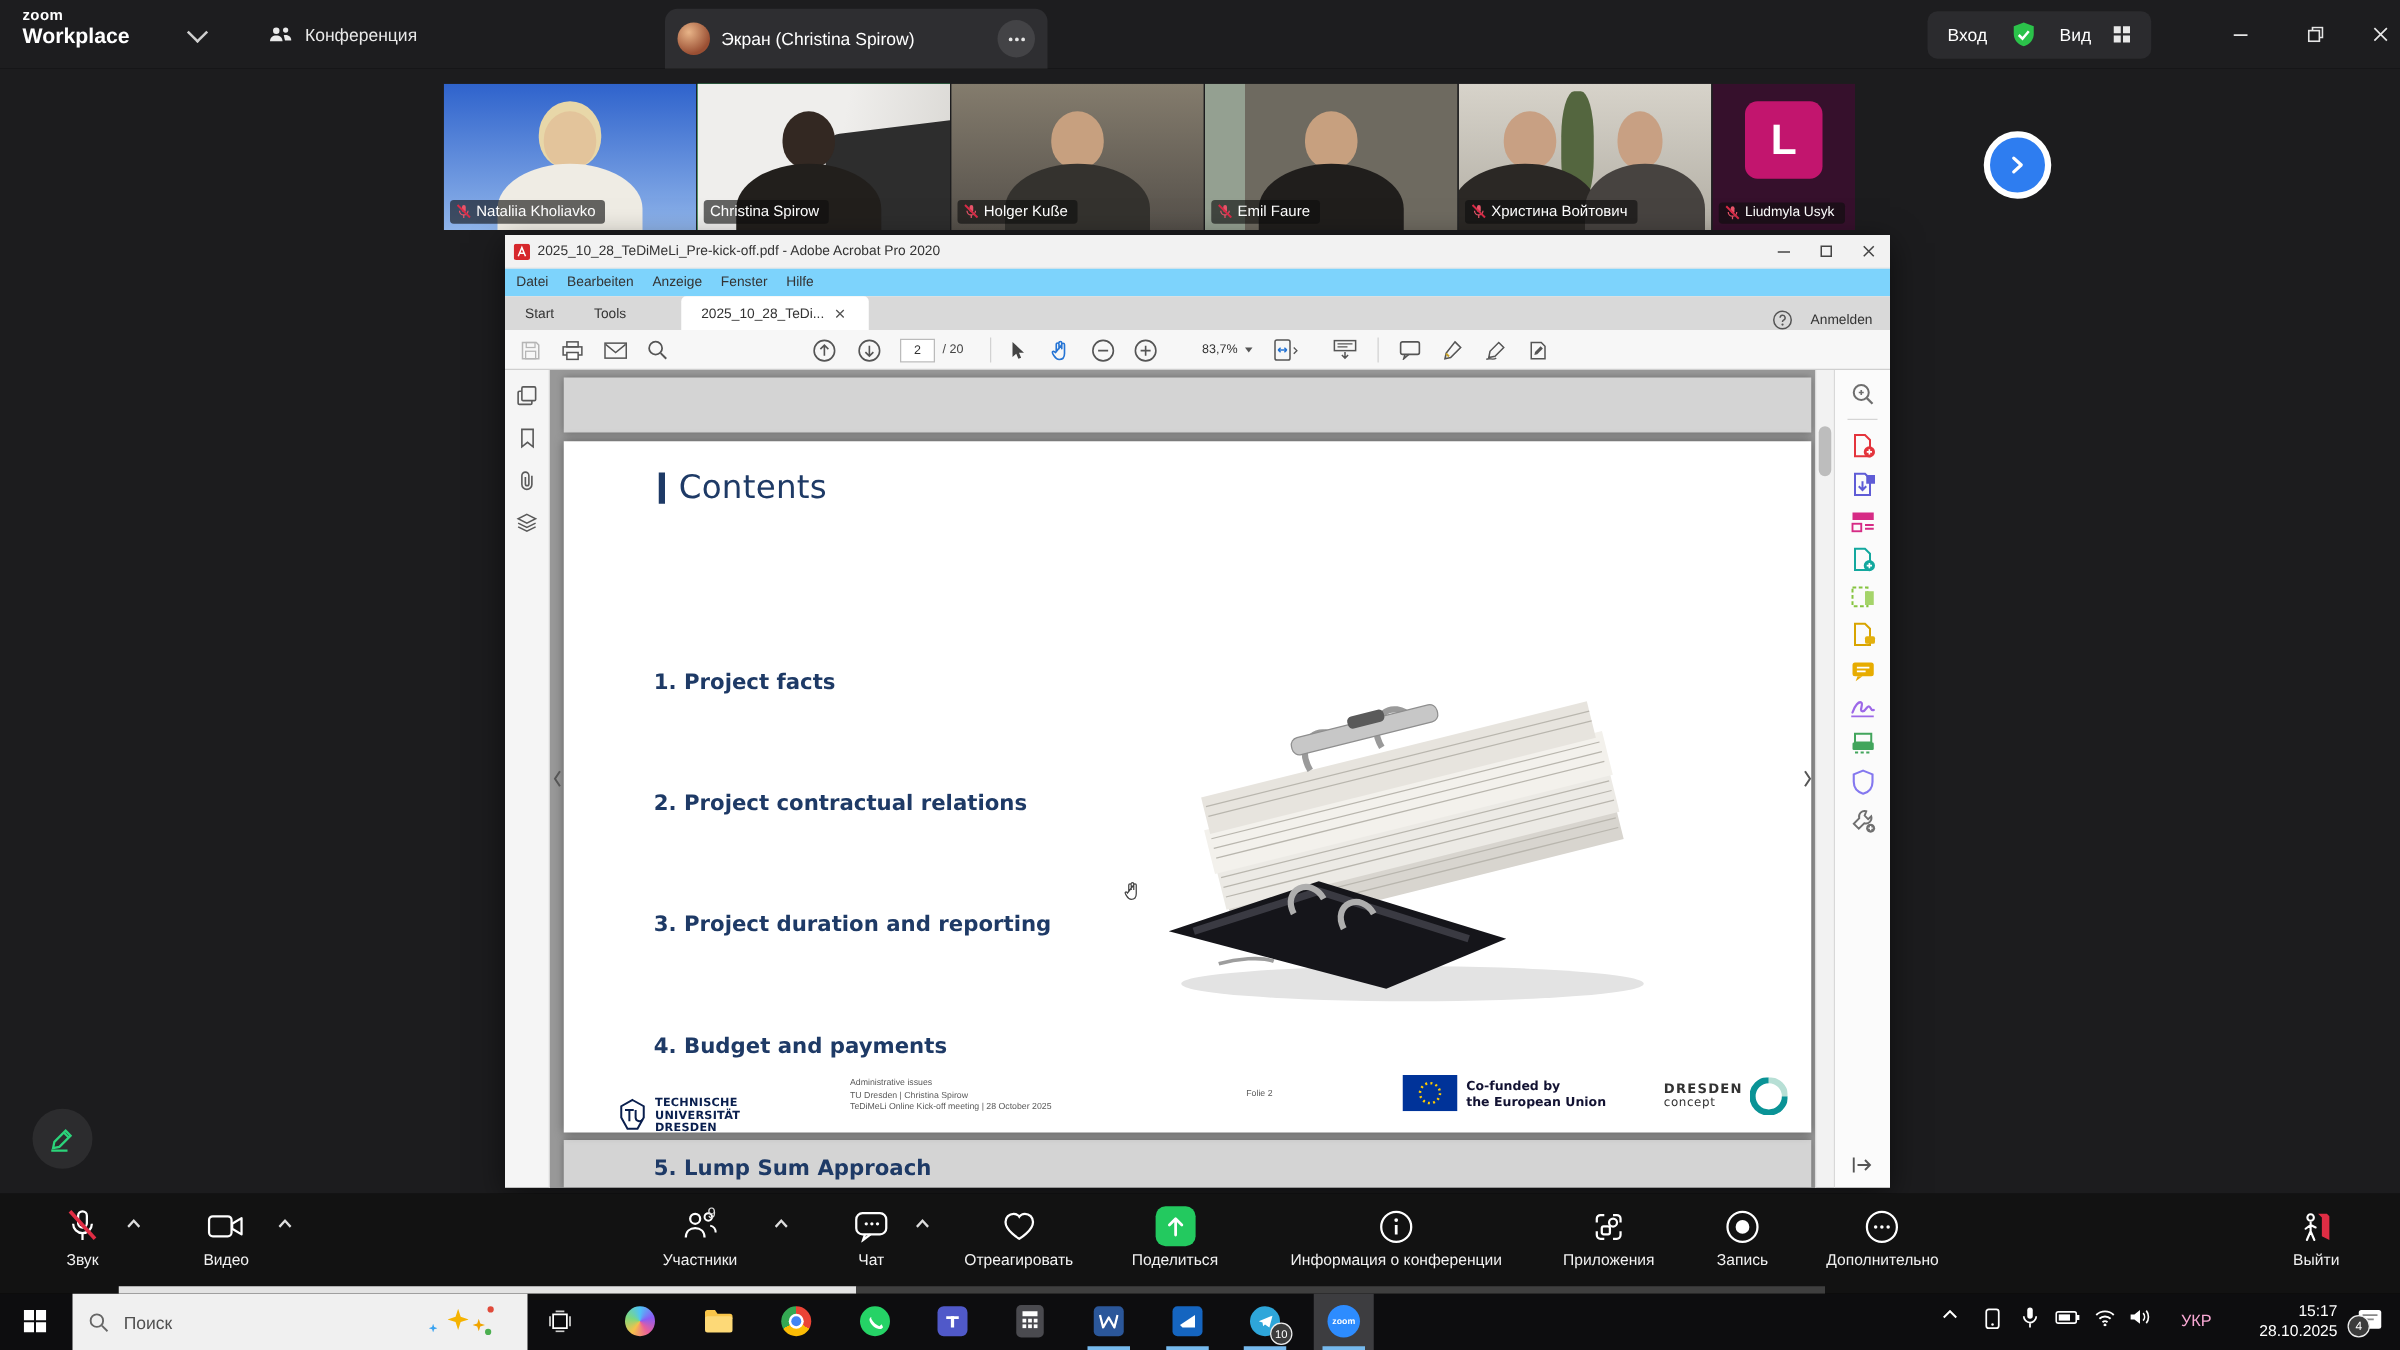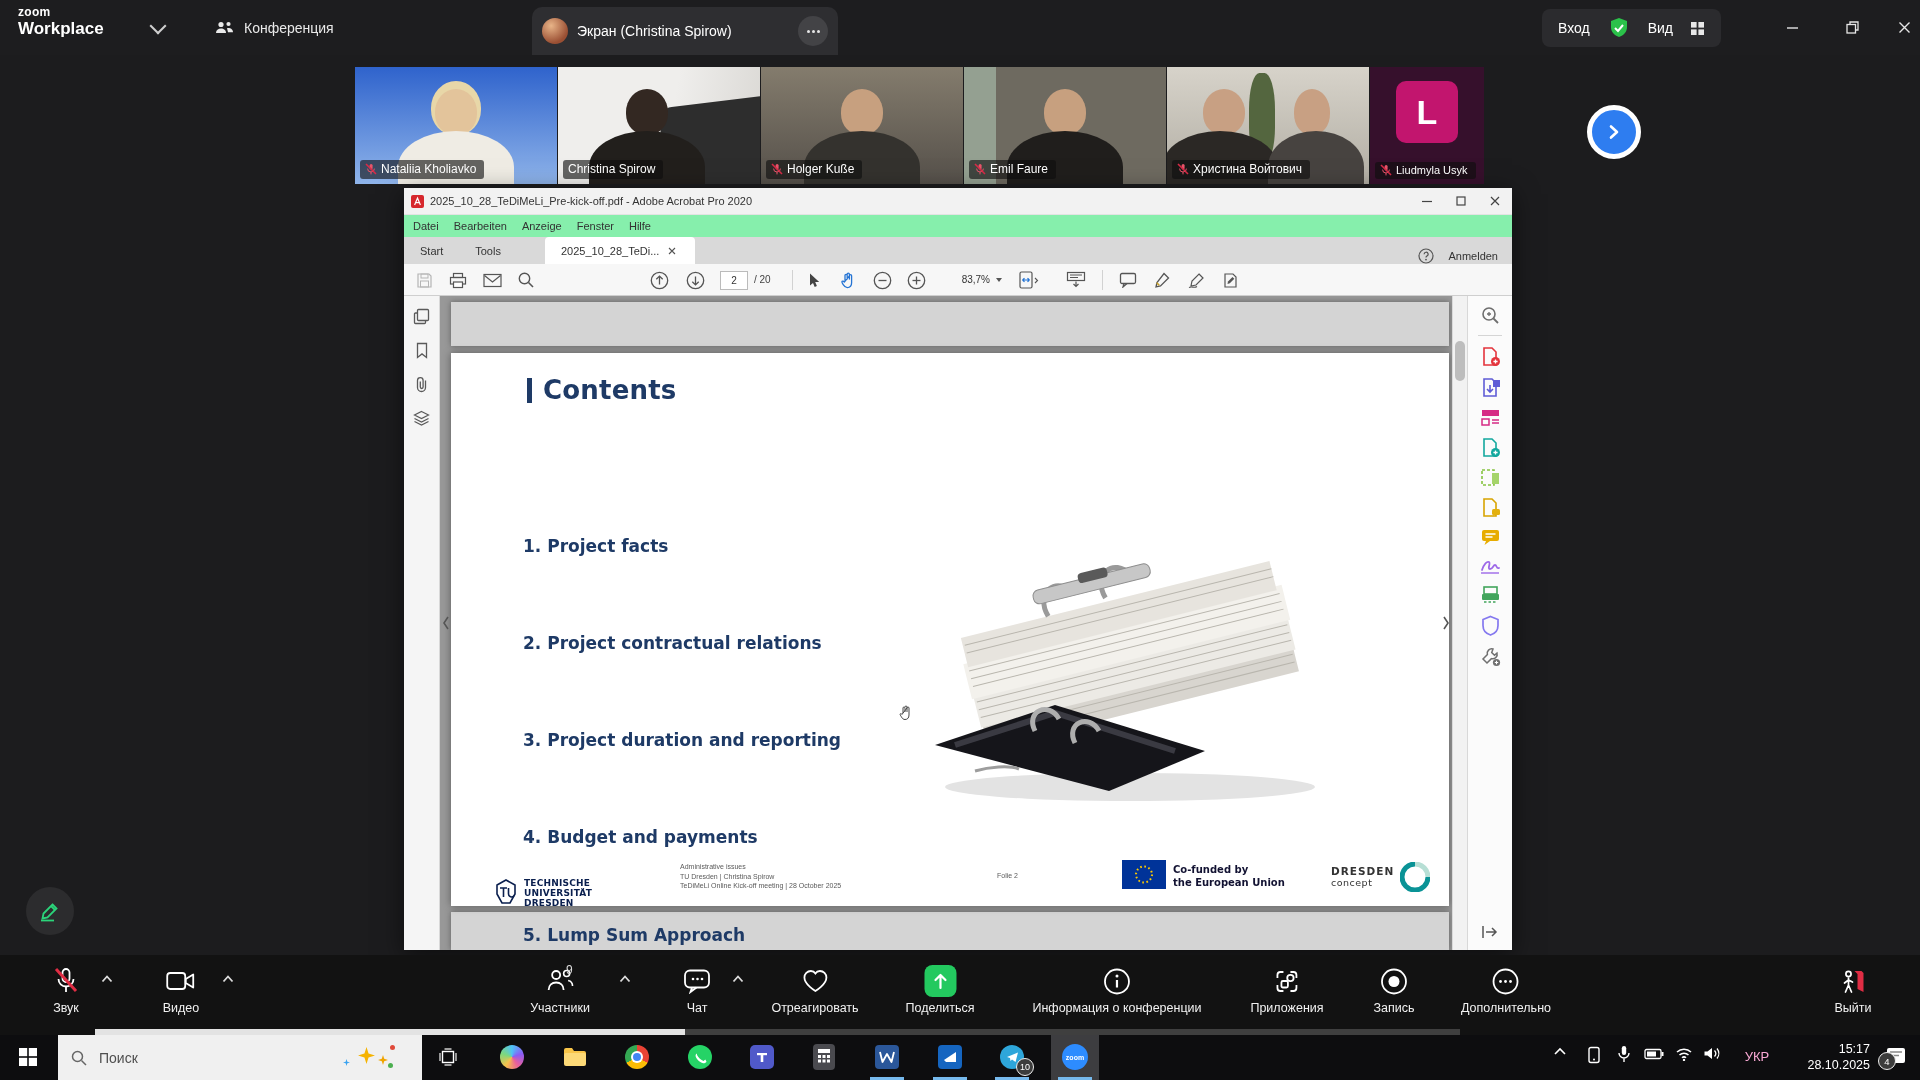--- a/index.html
+++ b/index.html
@@ -37,21 +37,21 @@
   .t6 .vbg{background:#36102c}
   .lavatar{position:absolute;left:50%;top:14px;transform:translateX(-50%);width:62px;height:62px;border-radius:10px;background:#c2156e;color:#fff;font-size:34px;font-weight:bold;display:flex;align-items:center;justify-content:center}
   .nextbtn{position:absolute;left:1587px;top:50px;width:54px;height:54px;border-radius:50%;background:#2e7df0;border:5px solid #fff;box-sizing:border-box;display:flex;align-items:center;justify-content:center}
   .annbtn{position:absolute;left:26px;top:832px;width:48px;height:48px;border-radius:50%;background:#2c2c2e;display:flex;align-items:center;justify-content:center}
 
   
   .acro{position:absolute;left:404px;top:133px;width:1108px;height:762px;background:#fff;box-shadow:0 6px 24px rgba(0,0,0,.55);font-size:11px;color:#333}
   .acro-title{position:absolute;left:0;top:0;right:0;height:27px;background:#f2f2f2;display:flex;align-items:center;gap:6px;padding-left:7px;border-bottom:1px solid #e3e3e3;box-sizing:border-box}
   .acro-ctl{display:flex;margin-left:auto}
   .acro-ctl div{width:34px;height:26px;display:flex;align-items:center;justify-content:center}
-  .acro-menu{position:absolute;left:0;top:27px;right:0;height:22px;background:#86efac;display:flex;align-items:center;gap:15px;padding-left:9px}
+  .acro-menu{position:absolute;left:0;top:27px;right:0;height:22px;background:#7dd3fc;display:flex;align-items:center;gap:15px;padding-left:9px}
   .acro-tabs{position:absolute;left:0;top:49px;right:0;height:27px;background:#d9d9d9;display:flex;align-items:flex-end}
   .atab{height:27px;display:flex;align-items:center;padding:0 16px;color:#333}
   .atab.doc{background:#fff;border-radius:4px 4px 0 0;gap:9px;margin-left:28px;width:118px}
   .acro-tools{position:absolute;left:0;top:76px;right:0;height:32px;background:#f7f7f7;border-bottom:1px solid #cfcfcf;box-sizing:border-box}
   .tool{position:absolute;top:4px;width:24px;height:24px;display:flex;align-items:center;justify-content:center}
   .vsep{position:absolute;top:6px;width:1px;height:20px;background:#d2d2d2}
   .pagebox{position:absolute;left:316px;top:7px;width:26px;height:17px;border:1px solid #bbb;background:#fff;font-size:10px;text-align:center;padding:0;color:#333}
   .zoombox{position:absolute;left:536px;top:6px;width:62px;height:19px;display:flex;align-items:center;justify-content:flex-end;gap:6px;font-size:10px;color:#333}
   .caret{width:0;height:0;border-left:3.5px solid transparent;border-right:3.5px solid transparent;border-top:4px solid #555}
   .acro-body{position:absolute;left:0;top:108px;right:0;bottom:0;display:flex}
@@ -60,21 +60,21 @@
   .band{position:absolute;left:11px;width:998px;background:#d4d4d4;box-shadow:0 0 6px rgba(0,0,0,.35)}
   .page{position:absolute;left:11px;top:57px;width:998px;height:553px;background:#fff;box-shadow:0 0 8px rgba(0,0,0,.4);font-family:"DejaVu Sans",sans-serif}
   .sbar{width:15px;background:#f2f2f2;border-left:1px solid #dadada;box-sizing:border-box;position:relative}
   .sthumb{position:absolute;left:2px;top:45px;width:10px;height:40px;background:#bdbdbd;border-radius:5px}
   .rbar{width:45px;background:#fbfbfb;border-left:1px solid #d8d8d8;box-sizing:border-box;display:flex;flex-direction:column;align-items:center;gap:10px;padding-top:9px;position:relative}
   .rdiv{width:24px;height:1px;background:#d5d5d5}
 
   
   .stitle{position:absolute;left:76px;top:22px;display:flex;align-items:center;gap:11px}
   .stbar{width:5px;height:25px;background:#1e3a66}
-  .stxt{font-size:26px;font-weight:bold;color:#1e3a66;letter-spacing:.2px}
+  .stxt{font-size:26px;font-weight:normal;color:#1e3a66;letter-spacing:.2px}
   .toc{position:absolute;left:72px;top:112px;color:#1e3a66;font-size:17px;font-weight:bold;line-height:32.4px;white-space:pre}
   .sfoot{position:absolute;left:0;bottom:6px;width:998px;height:46px}
   .tulogo{position:absolute;left:40px;top:24px;display:flex;gap:3px;align-items:center;color:#0a1f4e}
   .tul{font-size:9px;font-weight:bold;line-height:10px;letter-spacing:.2px}
   .admin{position:absolute;left:229px;top:8px;font-size:7px;color:#5a5a5a;line-height:9.5px;font-family:"Liberation Sans",sans-serif}
   .folie{position:absolute;left:546px;top:18px;font-size:7px;color:#5a5a5a;font-family:"Liberation Sans",sans-serif}
   .eu{position:absolute;left:671px;top:6px;display:flex;gap:7px;align-items:flex-end}
   .eutxt{font-size:10px;font-weight:bold;color:#121232;line-height:13px}
   .dc{position:absolute;left:880px;top:8px;display:flex;gap:6px;align-items:center}
   .dctxt{text-align:left;color:#333;line-height:11px}
@@ -137,21 +137,21 @@
           <div class="dot"></div>
       </div>
     </div>
 
     <div class="rightpill">
       <span>Вход</span>
       <svg class="ic" width="22" height="22" viewBox="0 0 22 22">
           <path d="M11 1l8 3v6c0 5-3.4 8.6-8 10-4.6-1.4-8-5-8-10V4z" fill="#2bc24a"></path>
           <path d="M7 11l3 3 5-6" stroke="#fff" stroke-width="2" fill="none"></path>
         </svg>
-      <span style="display:flex;align-items:center;gap:17px">
+      <span style="display:flex;align-items:flex-start;gap:17px">
         <span>Вид</span>
         <svg class="ic" width="15" height="15" viewBox="0 0 15 15">
             <rect x="1" y="1" width="5.6" height="5.6" fill="#e8e8e8"></rect>
             <rect x="8.4" y="1" width="5.6" height="5.6" fill="#e8e8e8"></rect>
             <rect x="1" y="8.4" width="5.6" height="5.6" fill="#e8e8e8"></rect>
             <rect x="8.4" y="8.4" width="5.6" height="5.6" fill="#e8e8e8"></rect>
           </svg>
       </span>
     </div>
     <div class="winctl" style="left:1772px">

